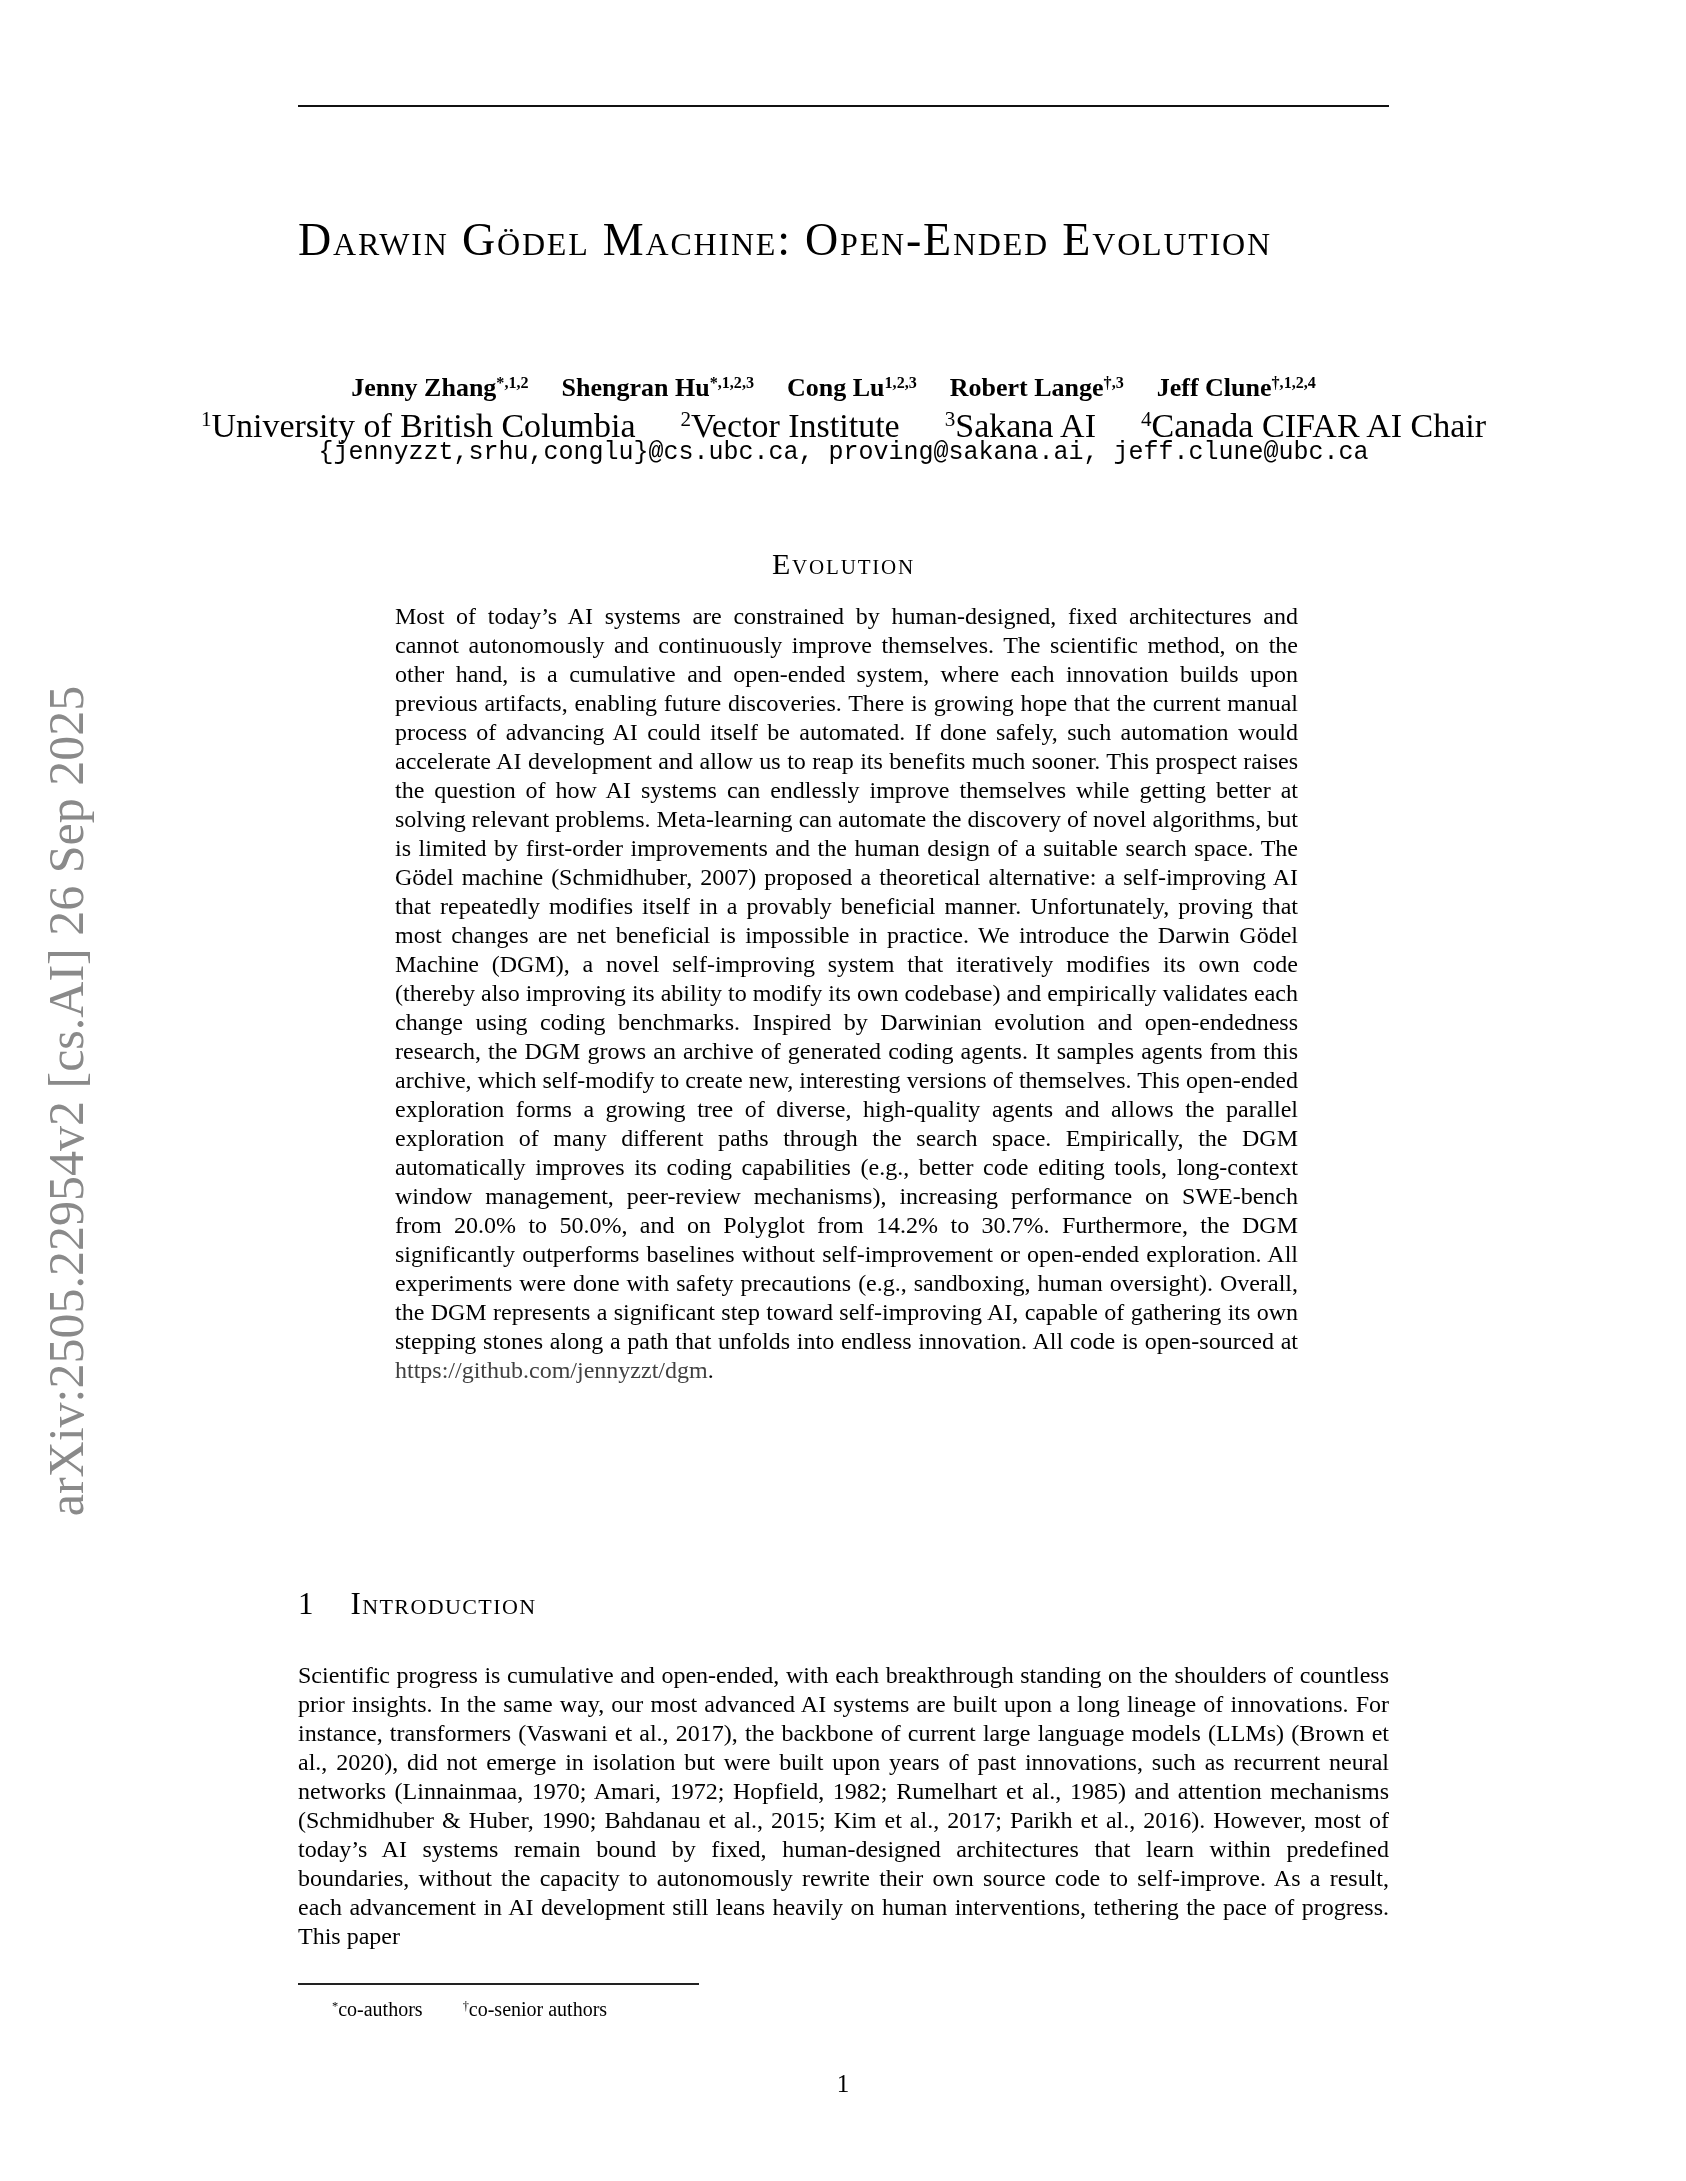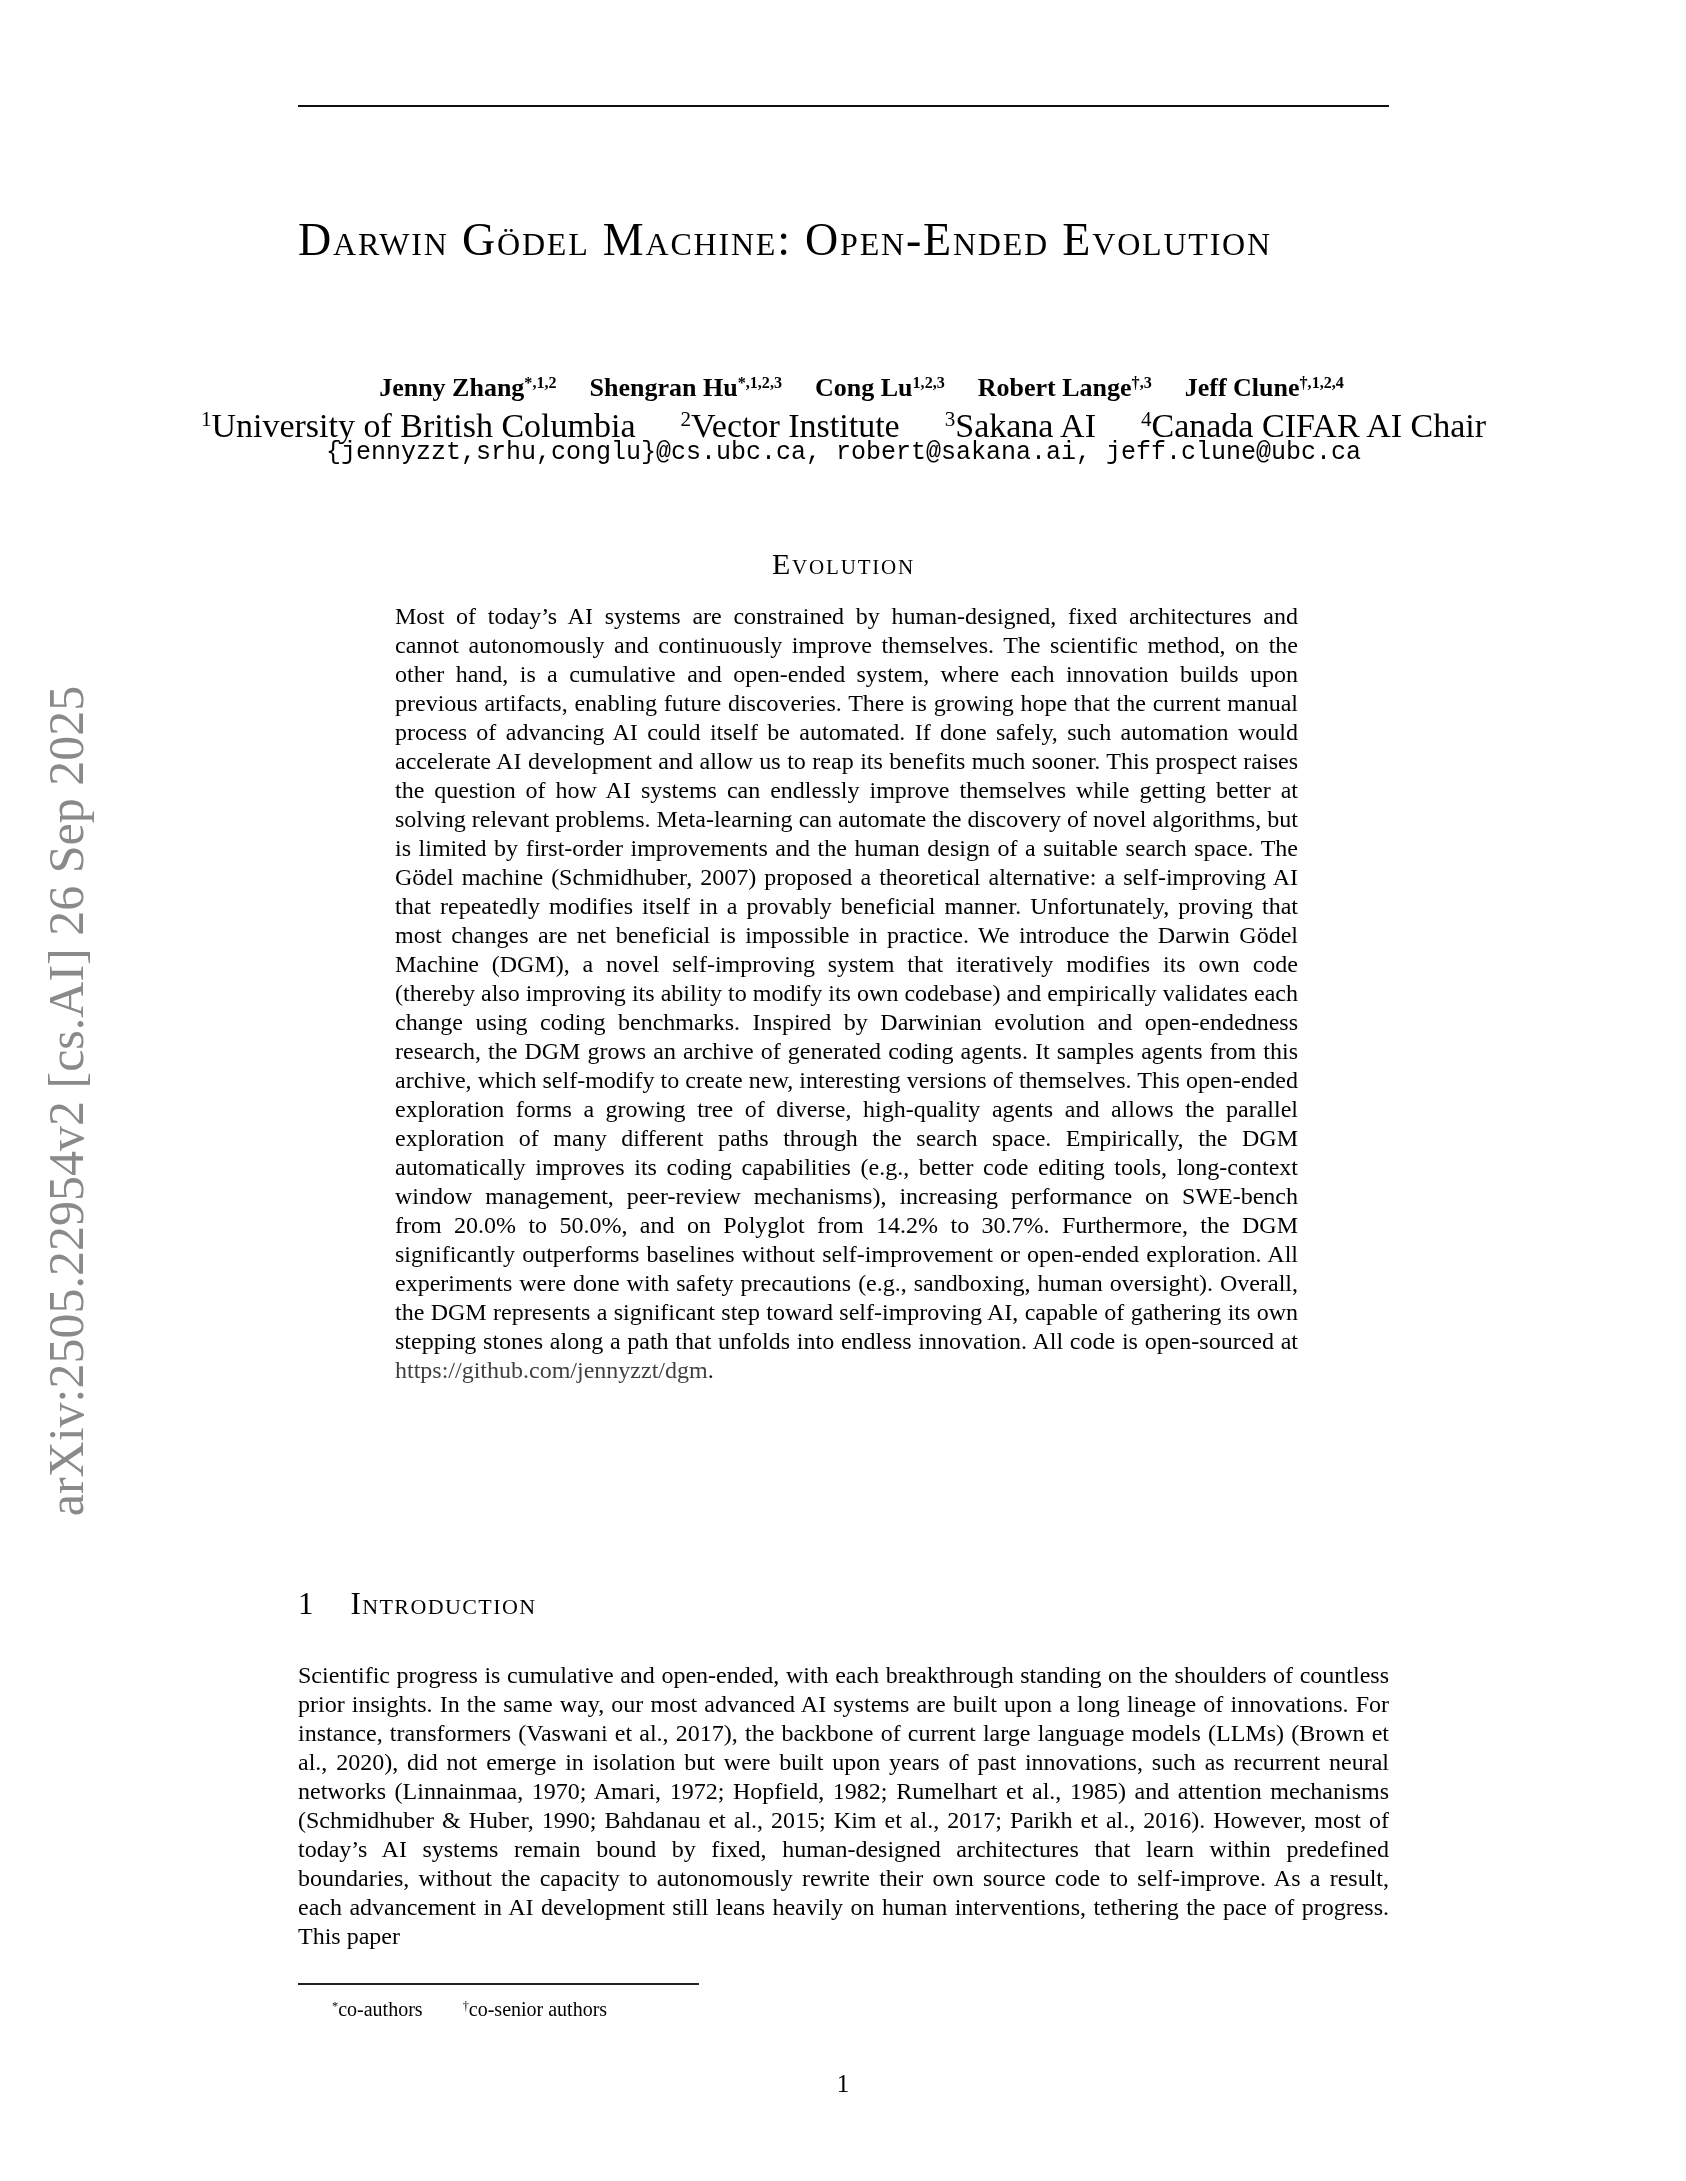--- a/index.html
+++ b/index.html
@@ -26,21 +26,21 @@
     position:absolute;left:298px;top:105px;width:1091px;height:1.8px;
     background:#111;
   }
   .title{
     position:absolute;left:298px;top:213px;width:1102px;margin:0;
     font-size:46px;line-height:53px;font-weight:normal;
     font-variant:small-caps;letter-spacing:1.8px;
   }
   .title .tl{display:block;}
   .authors{
-    position:absolute;left:316px;top:373px;width:1091px;
+    position:absolute;left:288px;top:373px;width:1091px;
     display:flex;justify-content:center;gap:33px;
     font-size:26px;font-weight:bold;white-space:nowrap;
   }
   .sp{font-size:0.62em;vertical-align:0.5em;line-height:0;}
   .affils{
     position:absolute;left:298px;top:407px;width:1091px;
     display:flex;justify-content:center;gap:45px;
     font-size:34px;white-space:nowrap;text-align:center;
   }
   .emails{
@@ -106,21 +106,21 @@
     <span class="author"><span>Jeff Clune</span><span class="sp">†,1,2,4</span></span>
   </div>
 
   <div class="affils">
     <span class="affil"><span class="sp">1</span><span>University of British Columbia</span></span>
     <span class="affil"><span class="sp">2</span><span>Vector Institute</span></span>
     <span class="affil"><span class="sp">3</span><span>Sakana AI</span></span>
     <span class="affil"><span class="sp">4</span><span>Canada CIFAR AI Chair</span></span>
   </div>
 
-  <div class="emails">{jennyzzt,srhu,conglu}@cs.ubc.ca, robert@sakana.ai, jeff.clune@ubc.ca</div>
+  <div class="emails">{jennyzzt,srhu,conglu}@cs.ubc.ca, proving@sakana.ai, jeff.clune@ubc.ca</div>
 
   <div class="abs-head">Evolution</div>
 
   <p class="abs-body"><span>Most of today’s AI systems are constrained by human-designed, fixed architectures and cannot autonomously and continuously improve themselves. The scientific method, on the other hand, is a cumulative and open-ended system, where each innovation builds upon previous artifacts, enabling future discoveries. There is growing hope that the current manual process of advancing AI could itself be automated. If done safely, such automation would accelerate AI development and allow us to reap its benefits much sooner. This prospect raises the question of how AI systems can endlessly improve themselves while getting better at solving relevant problems. Meta-learning can automate the discovery of novel algorithms, but is limited by first-order improvements and the human design of a suitable search space. The Gödel machine (Schmidhuber, 2007) proposed a theoretical alternative: a self-improving AI that repeatedly modifies itself in a provably beneficial manner. Unfortunately, proving that most changes are net beneficial is impossible in practice. We introduce the Darwin Gödel Machine (DGM), a novel self-improving system that iteratively modifies its own code (thereby also improving its ability to modify its own codebase) and empirically validates each change using coding benchmarks. Inspired by Darwinian evolution and open-endedness research, the DGM grows an archive of generated coding agents. It samples agents from this archive, which self-modify to create new, interesting versions of themselves. This open-ended exploration forms a growing tree of diverse, high-quality agents and allows the parallel exploration of many different paths through the search space. Empirically, the DGM automatically improves its coding capabilities (e.g., better code editing tools, long-context window management, peer-review mechanisms), increasing performance on SWE-bench from 20.0% to 50.0%, and on Polyglot from 14.2% to 30.7%. Furthermore, the DGM significantly outperforms baselines without self-improvement or open-ended exploration. All experiments were done with safety precautions (e.g., sandboxing, human oversight). Overall, the DGM represents a significant step toward self-improving AI, capable of gathering its own stepping stones along a path that unfolds into endless innovation. All code is open-sourced at </span><span class="link">https://github.com/jennyzzt/dgm</span><span>.</span></p>
 
   <div class="sec-head">
     <span class="sec-num">1</span><span class="sec-title">Introduction</span>
   </div>
 
   <p class="intro">Scientific progress is cumulative and open-ended, with each breakthrough standing on the shoulders of countless prior insights. In the same way, our most advanced AI systems are built upon a long lineage of innovations. For instance, transformers (Vaswani et al., 2017), the backbone of current large language models (LLMs) (Brown et al., 2020), did not emerge in isolation but were built upon years of past innovations, such as recurrent neural networks (Linnainmaa, 1970; Amari, 1972; Hopfield, 1982; Rumelhart et al., 1985) and attention mechanisms (Schmidhuber &amp; Huber, 1990; Bahdanau et al., 2015; Kim et al., 2017; Parikh et al., 2016). However, most of today’s AI systems remain bound by fixed, human-designed architectures that learn within predefined boundaries, without the capacity to autonomously rewrite their own source code to self-improve. As a result, each advancement in AI development still leans heavily on human interventions, tethering the pace of progress. This paper</p>

